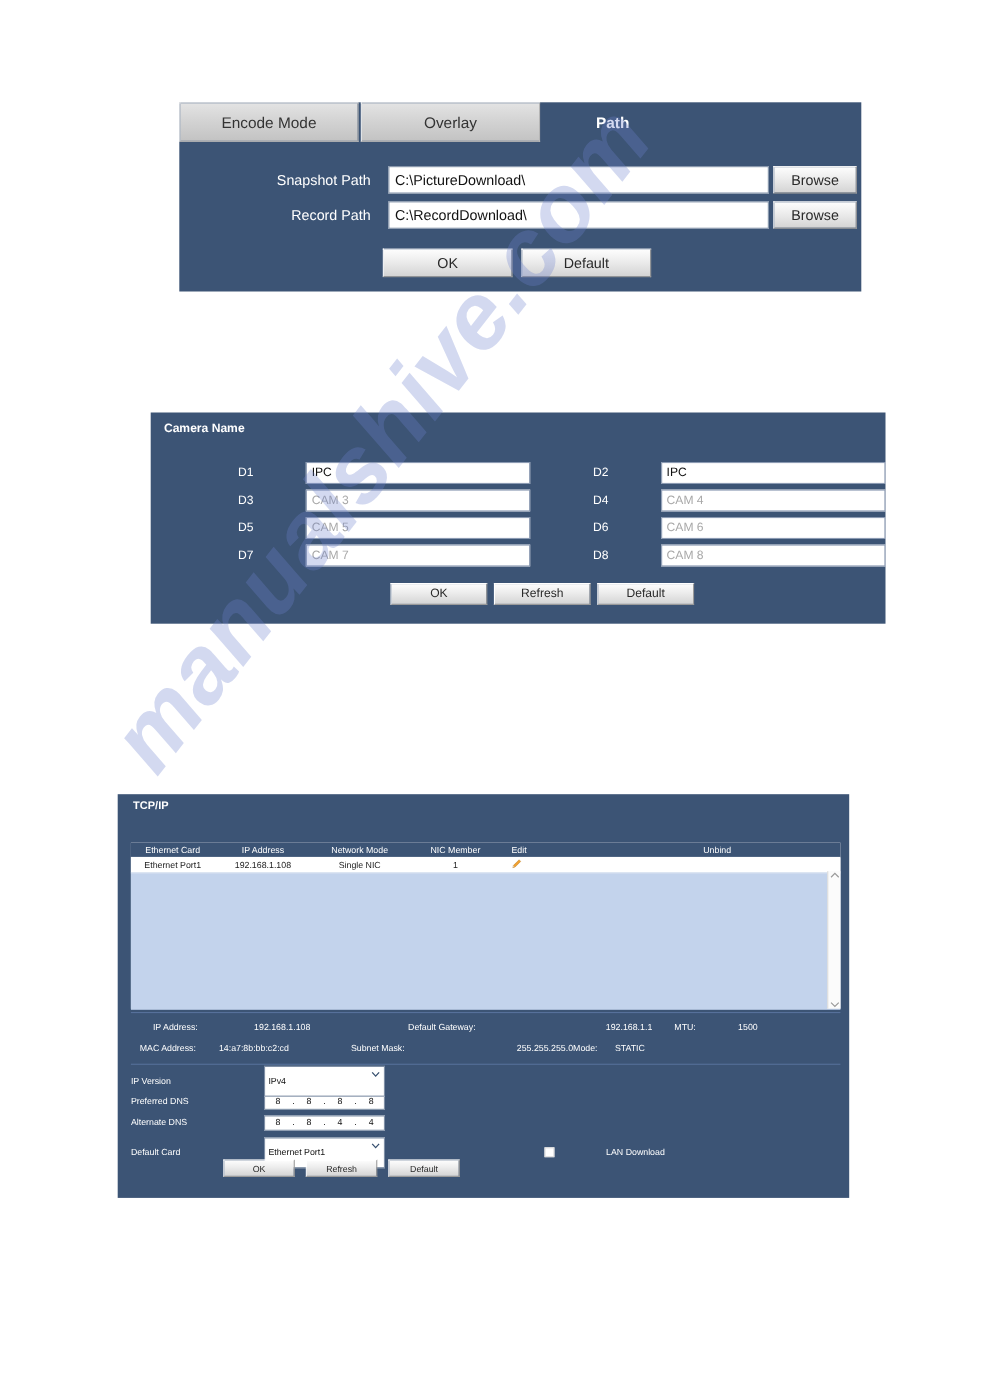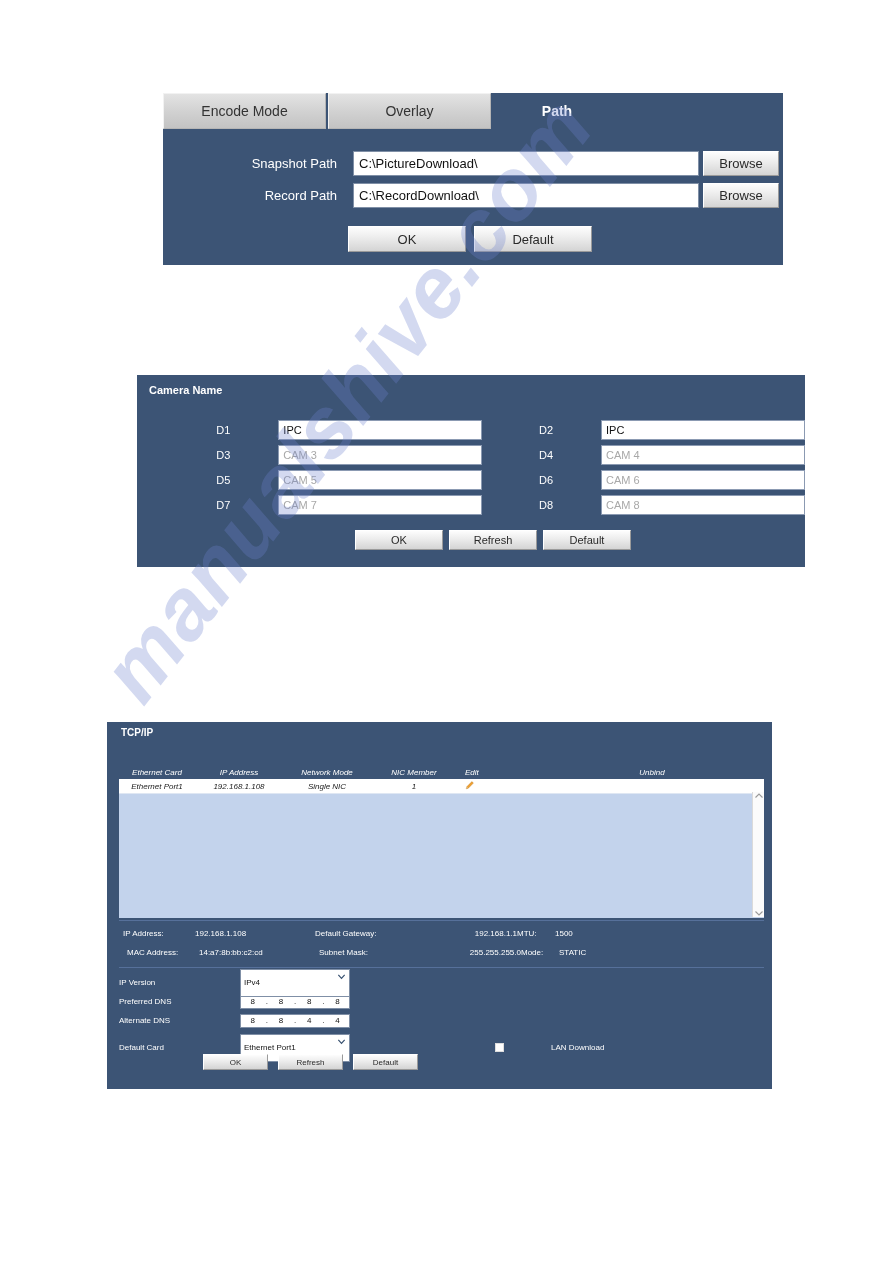--- a/index.html
+++ b/index.html
@@ -236,21 +236,20 @@
 
   
   #fig-tcpip .tbl {
     position: absolute;
     left: 12px;
     top: 44px;
     width: 645px;
     height: 151px;
     background: #ffffff;
     box-sizing: border-box;
-    font-style: italic;
   }
   #fig-tcpip .thead {
     display: flex;
     height: 13px;
     background: #3c5475;
     border-bottom: 1px solid #ffffff;
   }
   #fig-tcpip .thead div {
     color: #ffffff;
     font-size: 8px;
@@ -309,21 +308,21 @@
     border-bottom: 1px solid #56709a;
     box-sizing: border-box;
   }
   #fig-tcpip .inforow {
     position: absolute;
     display: flex;
     align-items: center;
     font-size: 8px;
     color: #ffffff;
   }
-  #fig-tcpip .inforow.a { left: 4px; top: 8px; }
+  #fig-tcpip .inforow.a { left: 20px; top: 8px; gap: 20px; }
   #fig-tcpip .inforow.b { left: 8px; top: 27px; }
   #fig-tcpip .ik { width: 72px; }
   #fig-tcpip .iv { width: 120px; }
   #fig-tcpip .ik2 { width: 92px; }
   #fig-tcpip .iv2 { width: 110px; text-align: right; }
   #fig-tcpip .ik3 { width: 38px; }
 
   
   #fig-tcpip .form { position: absolute; left: 12px; top: 252px; }
   #fig-tcpip .frow {

